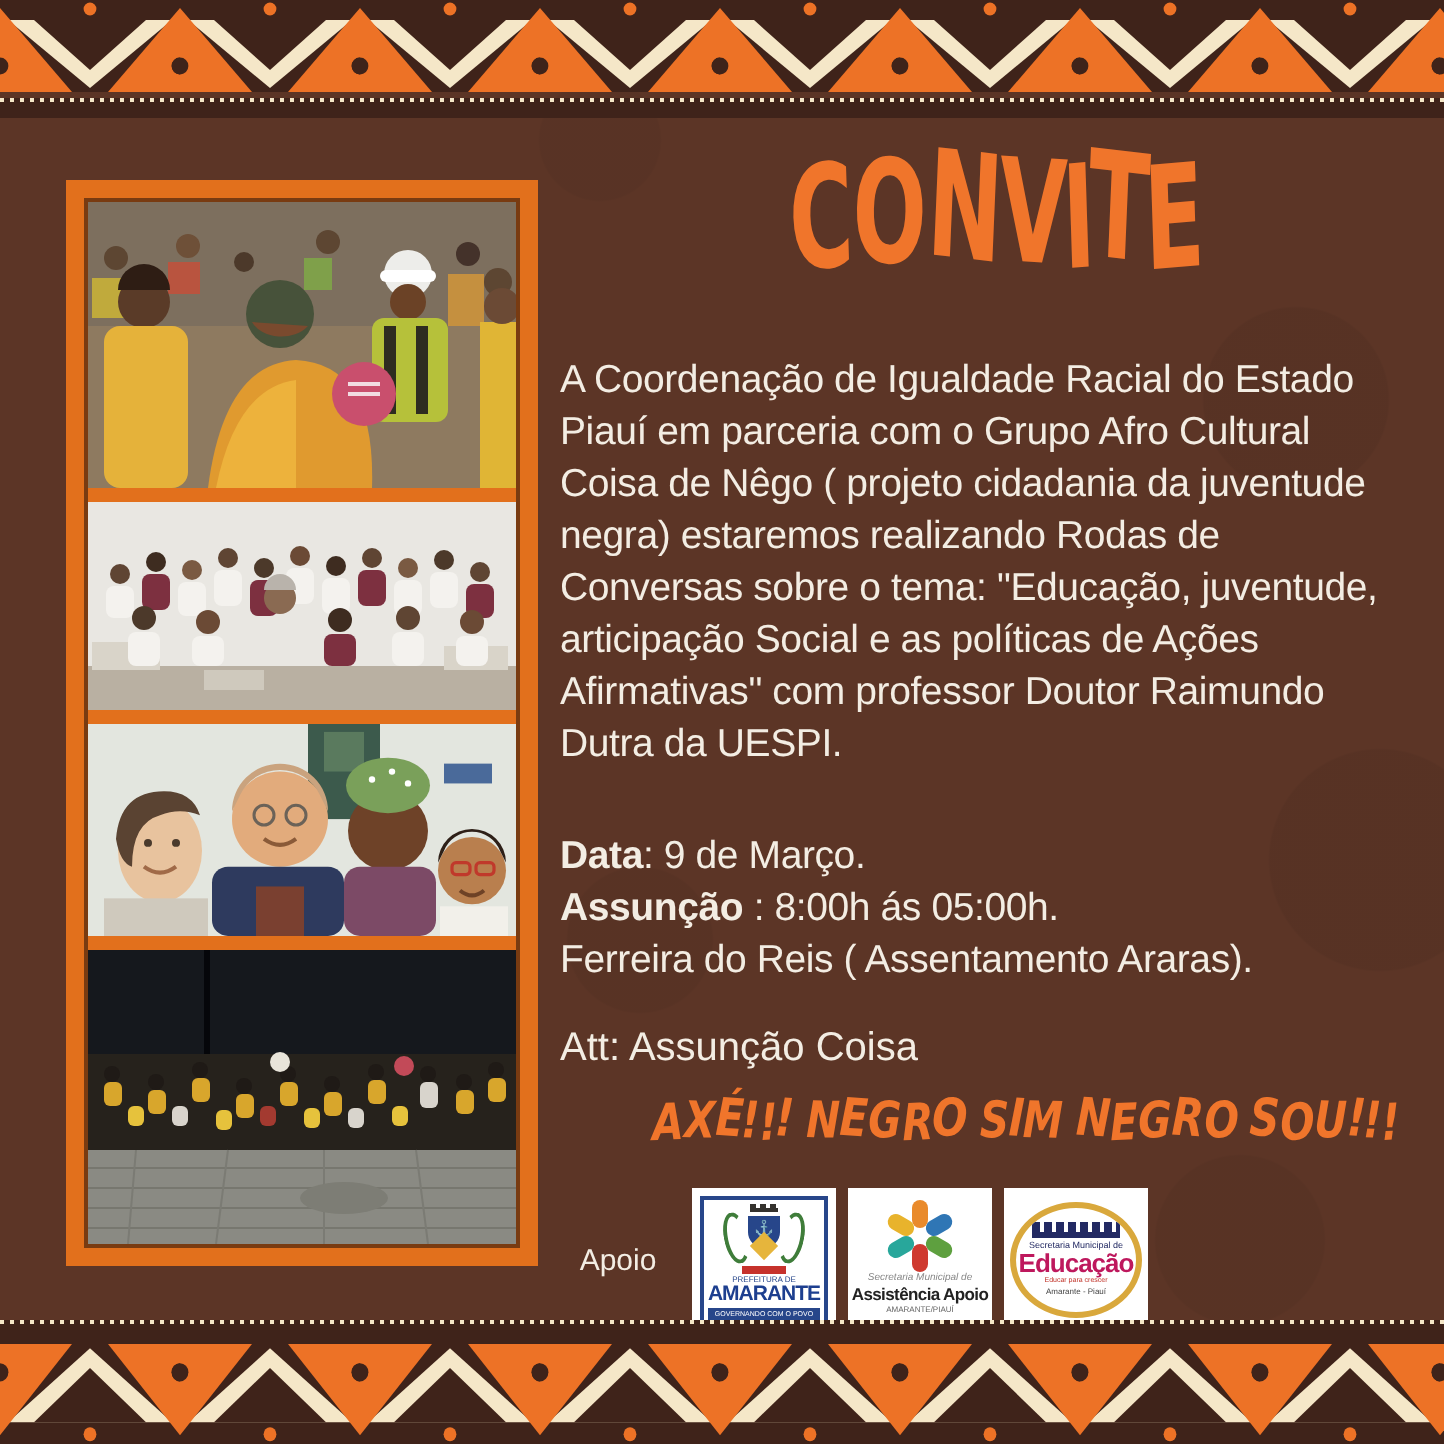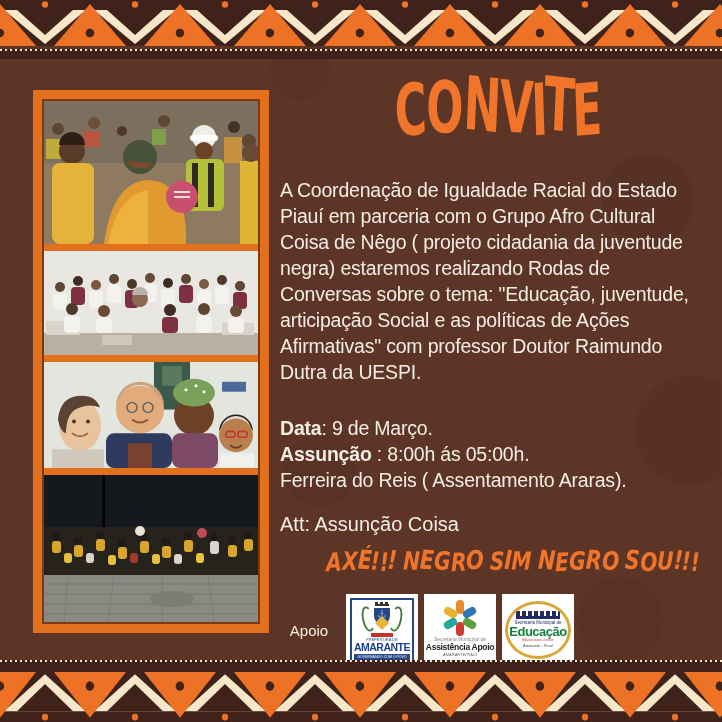--- a/index.html
+++ b/index.html
@@ -109,21 +109,21 @@
   .l2 .t1 { font-size:5px; font-style:italic; color:#888; line-height:6px; }
   .l2 .t2 { font-size:8.5px; font-weight:bold; color:#222; line-height:10px; letter-spacing:-.3px; }
   .l2 .t3 { font-size:4px; color:#666; line-height:6px; }
   
   .l3 .oval { width:66px; height:58px; border:3px solid #d9a83c; border-radius:50%;
     display:flex; flex-direction:column; align-items:center; justify-content:center; overflow:hidden; background:#fff; }
   .skyline { width:44px; height:8px; margin-bottom:1px;
     background:repeating-linear-gradient(90deg,#232a63 0 4px, transparent 4px 6px);
     border-bottom:3px solid #232a63; }
   .l3 .t1 { font-size:4.5px; color:#232a63; line-height:5px; }
-  .l3 .t2 { font-size:13px; font-weight:bold; color:#15803d; line-height:13px; letter-spacing:-.5px; }
+  .l3 .t2 { font-size:13px; font-weight:bold; color:#be185d; line-height:13px; letter-spacing:-.5px; }
   .l3 .t3 { font-size:3.5px; color:#c03228; line-height:5px; }
   .l3 .t4 { font-size:4px; color:#444; line-height:6px; }
 </style>
 </head>
 <body>
 
 <div class="band top">
   <svg width="722" height="46" viewBox="0 0 722 46" preserveAspectRatio="none">
     <rect width="722" height="46" fill="#3f231a"></rect>
     <defs>

